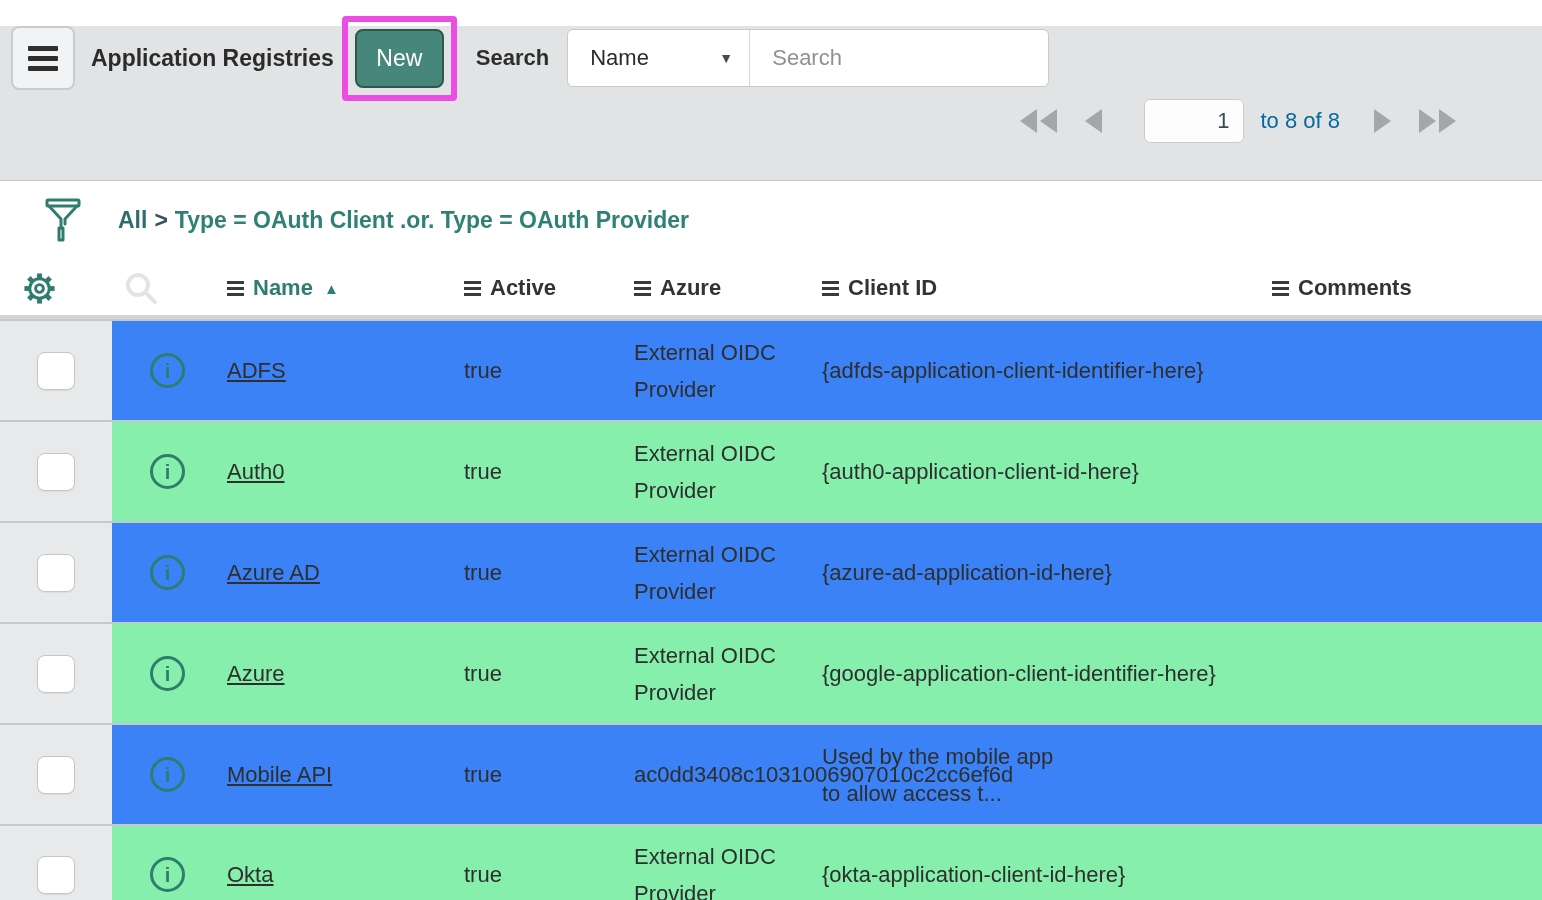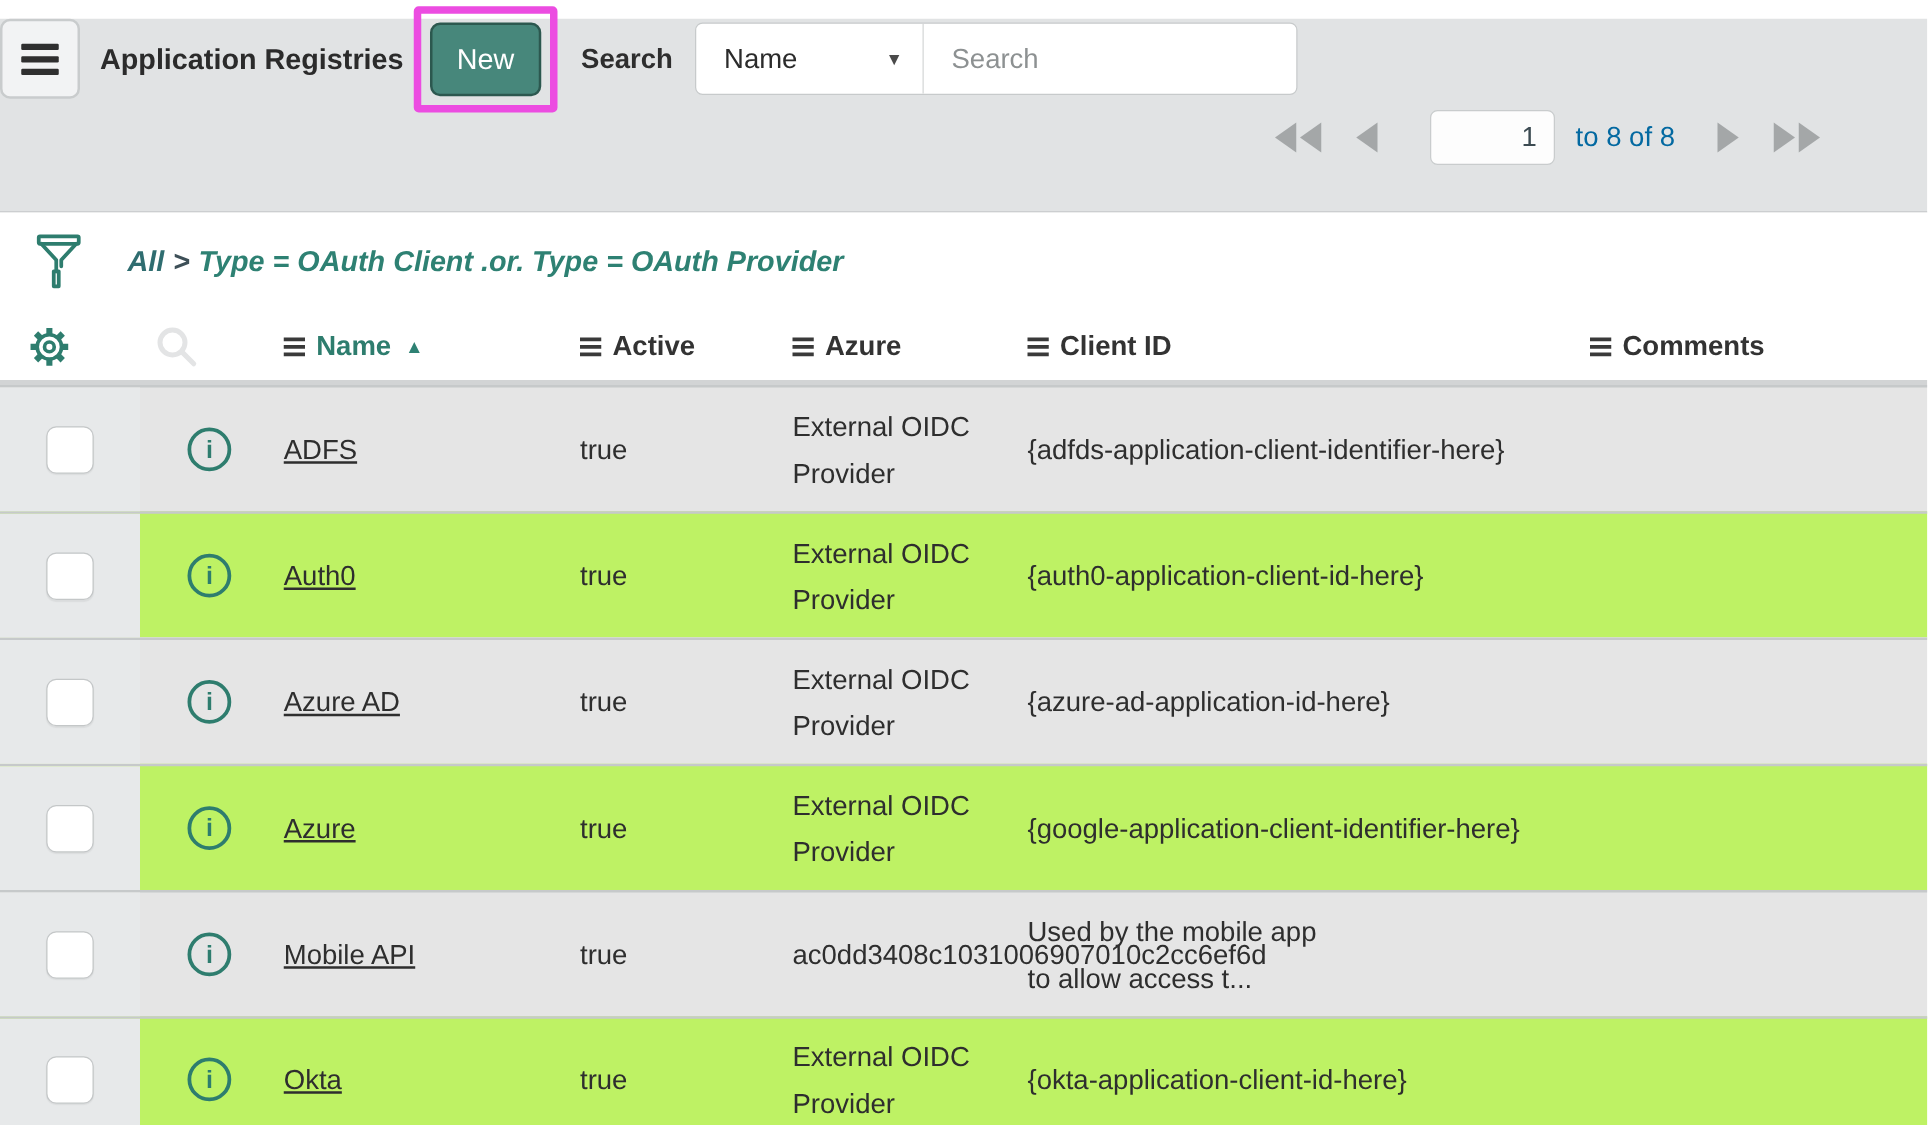--- a/index.html
+++ b/index.html
@@ -6,21 +6,21 @@
   body {
     margin: 0;
     font-family: "Liberation Sans", "DejaVu Sans", sans-serif;
     color: #2e2e2e;
     background: #fff;
   }
   .screen { position: relative; width: 1542px; height: 900px; overflow: hidden; background: #fff; }
 
   
   .app-header { height: 155px; background: #e1e3e4; border-bottom: 1px solid #c5c8c9; }
-  .header-top { display: flex; align-items: center; height: 64px; padding-top: 0; margin-top: 15px; }
+  .header-top { display: flex; align-items: center; height: 64px; padding-left: 11px; padding-top: 0; margin-top: 26px; }
   .menu-btn {
     width: 64px; height: 64px; background: #f2f3f4; border: 2px solid #c9cccd; border-radius: 8px;
     display: flex; align-items: center; justify-content: center; cursor: pointer; flex: 0 0 auto;
   }
   .menu-icon { display: flex; flex-direction: column; gap: 5px; }
   .menu-icon i { display: block; width: 30px; height: 5px; background: #2f2f2f; border-radius: 1px; }
   .title { font-size: 23px; font-weight: bold; color: #2b2b2b; margin-left: 16px; white-space: nowrap; }
   .highlight-box { margin-left: 8px; border: 6px solid #ec4ce1; border-radius: 4px; padding: 7px; flex: 0 0 auto; }
   .new-btn {
     min-width: 89px; height: 59px; background: #47877b; color: #fff; font-size: 23px;
@@ -51,21 +51,21 @@
   .btn-prev  { margin-left: 24px; }
   .page-input {
     margin-left: 40px; width: 100px; height: 44px; border: 1px solid #c9cccd; border-radius: 6px;
     background: #fdfdfd; text-align: right; padding-right: 14px; font-family: inherit; font-size: 22px; color: #3c4b52; outline: none;
   }
   .page-range { margin-left: 16px; font-size: 22px; color: #0369a1; white-space: nowrap; }
   .btn-next { margin-left: 32px; }
   .btn-last { margin-left: 24px; }
 
   
-  .filter-bar { height: 78px; background: #fff; display: flex; align-items: center; padding-left: 28px; font-style: italic; }
+  .filter-bar { height: 78px; background: #fff; display: flex; align-items: center; padding-left: 44px; }
   .funnel-btn { background: transparent; border: none; cursor: pointer; display: flex; align-items: center; }
   .breadcrumb { margin-left: 36px; font-size: 23px; font-weight: bold; display: flex; align-items: center; }
   .breadcrumb a { text-decoration: none; cursor: pointer; }
   .bc-root { color: #2f6d70; }
   .bc-sep { color: #3d4f57; margin: 0 7px; }
   .bc-cond { color: #2e8173; }
 
   
   .list-grid { display: grid; grid-template-columns: 112px 111px 237px 170px 188px 450px 1fr; width: 1542px; }
   .cell { display: flex; align-items: center; padding-left: 4px; font-size: 22px; line-height: 37px; }
@@ -74,23 +74,23 @@
   .header-row .cell { padding-top: 2px; }
   .hbtn { background: transparent; border: none; cursor: pointer; display: flex; align-items: center; padding: 0; }
   .h-settings { padding-left: 22px; }
   .h-colsearch { padding-left: 12px; }
   .colhead { gap: 9px; font-family: inherit; font-size: 22px; font-weight: bold; color: #333; }
   .col-bars { display: flex; flex-direction: column; gap: 3px; }
   .col-bars i { display: block; width: 17px; height: 3px; background: #3a3a3a; }
   .sorted-label { color: #2e7d6e; }
   .sort-arrow { color: #2e8173; font-size: 15px; margin-left: 2px; }
 
-  .row { height: 101px; border-top: 2px solid #c6c9ca; background: #e5e5e5; }
+  .row { height: 101px; border-top: 2px solid #c6c9ca; background: #3b82f6; }
   .row:first-of-type { height: 100px; border-top: none; }
-  .row.alt { background: #bef264; }
+  .row.alt { background: #86efac; }
   .row:last-of-type { border-bottom: 2px solid #bfc3c4; }
   .c-check { justify-content: center; background: #e7e9ea; padding-left: 0; align-self: stretch; }
   .checkbox {
     width: 38px; height: 38px; background: #fff; border: 1px solid #c4c7c8; border-radius: 8px;
     cursor: pointer; box-shadow: 0 1px 1px rgba(0,0,0,0.06); display: inline-block;
   }
   .c-info { justify-content: center; padding-left: 0; }
   .info-icon {
     width: 35px; height: 35px; border: 3px solid #2e7d6e; border-radius: 50%;
     display: flex; align-items: center; justify-content: center;

